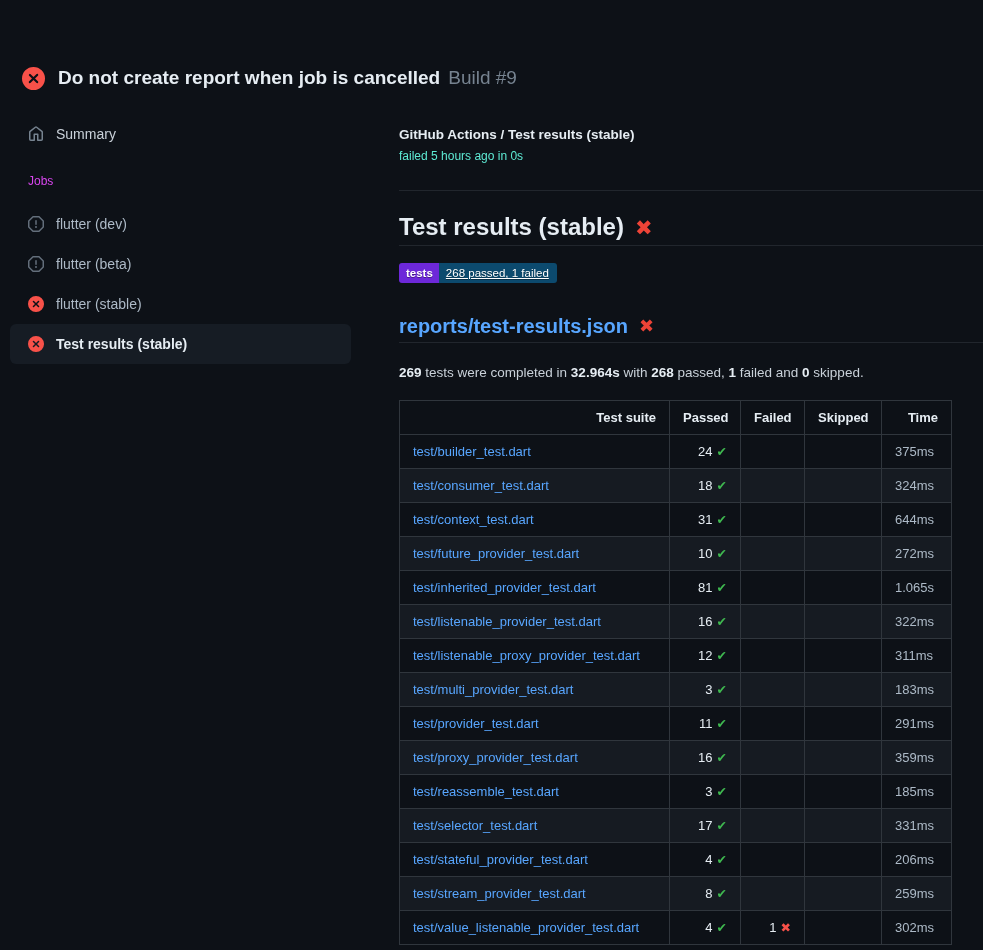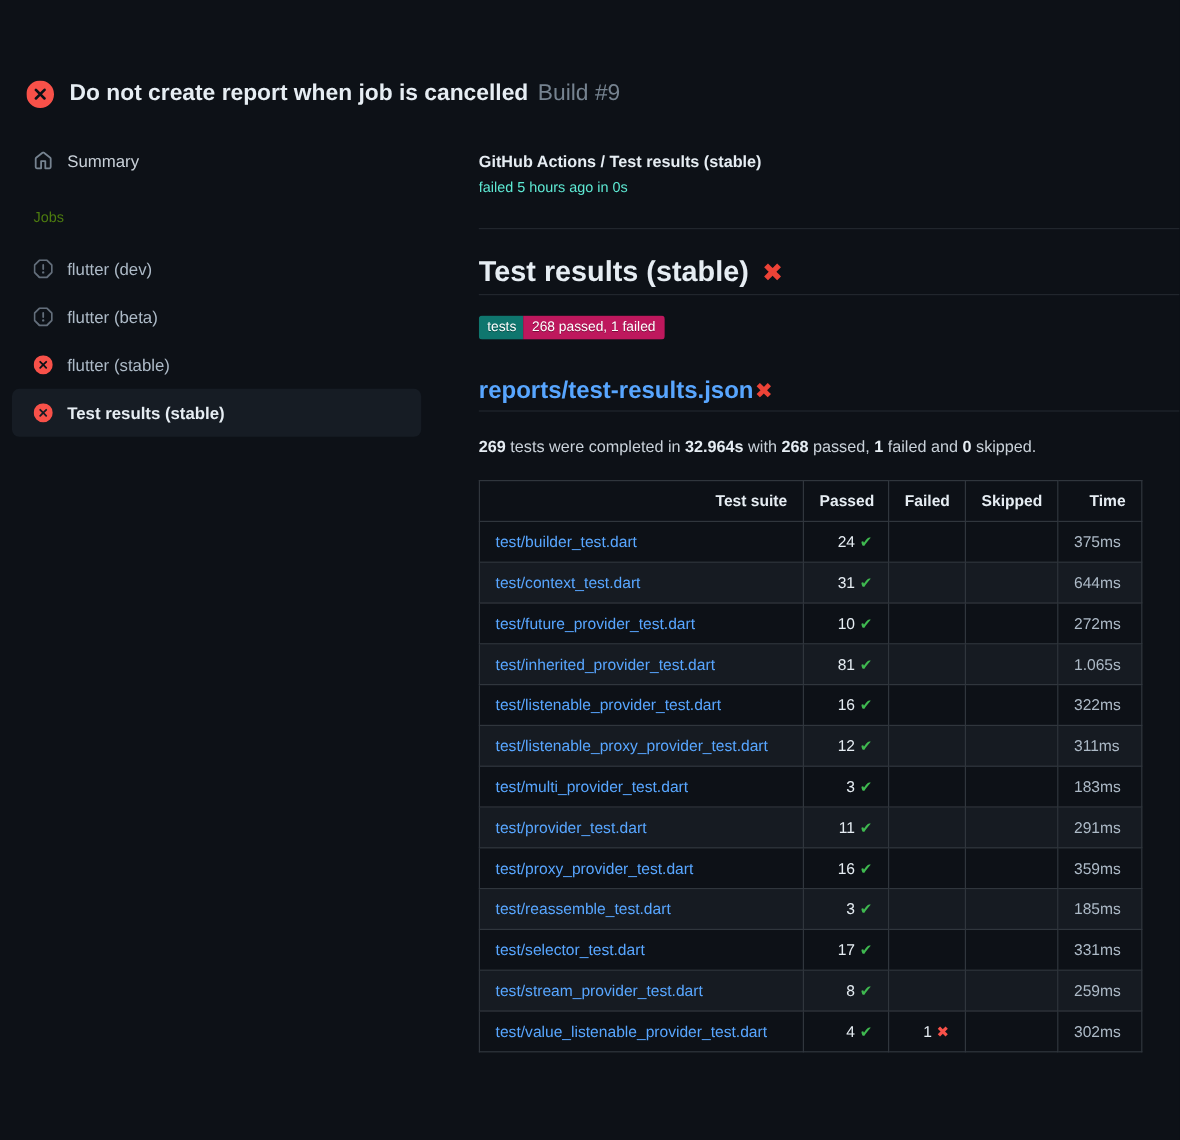--- a/index.html
+++ b/index.html
@@ -29,21 +29,21 @@
   .side-row {
     display: flex; align-items: center;
     margin-left: 10px; width: 341px;
     border-radius: 6px; padding: 0 0 0 18px;
     cursor: pointer;
   }
   .side-row .ico { margin-right: 12px; flex: 0 0 auto; }
   .side-summary { height: 36px; margin-top: 18px; font-size: 14px; color: #c9d1d9; }
   .jobs-heading {
     margin: 22px 0 0 28px; height: 14px;
-    font-size: 12px; color: #4d7c0f;
+    font-size: 12px; color: #d946ef;
   }
   #job-list { margin-top: 16px; }
   .side-row.job { height: 40px; font-size: 14px; color: #adbac7; }
   .side-row.job.selected { background: #161c24; color: #e6edf3; font-weight: 700; }
   .side-label { white-space: nowrap; }
 
   
   .ico { display: inline-flex; align-items: center; justify-content: center; }
   .ico svg { display: block; }
 
@@ -61,25 +61,25 @@
   .x-mark { color: #ed4337; font-weight: 400; line-height: 1; }
   .x-mark.lg { font-size: 21px; }
   .x-mark.md { font-size: 18px; }
 
   .badge {
     display: inline-flex; margin-top: 17px;
     font-size: 11.5px; line-height: 14px; color: #ffffff;
     text-shadow: 0 1px 0 rgba(0,0,0,.35);
     border-radius: 3px; overflow: hidden;
   }
-  .badge .bl { background: #0f766e; padding: 3px 6px 3px 7px; }
-  .badge .br { background: #be185d; padding: 3px 8px 3px 7px; }
+  .badge .bl { background: #6d28d9; padding: 3px 6px 3px 7px; font-weight: bold; }
+  .badge .br { background: #0c4a6e; padding: 3px 8px 3px 7px; text-decoration: underline; }
 
   .h2-row {
-    display: flex; align-items: center; gap: 1px;
+    display: flex; align-items: center; gap: 11px;
     margin-top: 30px; padding-bottom: 3px;
     border-bottom: 1px solid #21262d;
   }
   .h2-row a {
     font-size: 20px; font-weight: 700; line-height: 26px;
     color: #58a6ff; text-decoration: none; cursor: pointer;
   }
 
   .summary-line { margin-top: 21px; font-size: 13.5px; line-height: 17px; color: #c9d1d9; }
   .summary-line .b { font-weight: 700; color: #e6edf3; }
@@ -196,20 +196,27 @@
           </thead>
         <tbody id="table-body">
             <tr>
               <td><a>test/builder_test.dart</a></td>
               <td class="num"><span>24</span><span class="mark check">✔</span></td>
               <td class="num"></td>
               <td class="num"></td>
               <td class="time">375ms</td>
             </tr>
             <tr>
+              <td><a>test/consumer_test.dart</a></td>
+              <td class="num"><span>18</span><span class="mark check">✔</span></td>
+              <td class="num"></td>
+              <td class="num"></td>
+              <td class="time">324ms</td>
+            </tr>
+            <tr>
               <td><a>test/context_test.dart</a></td>
               <td class="num"><span>31</span><span class="mark check">✔</span></td>
               <td class="num"></td>
               <td class="num"></td>
               <td class="time">644ms</td>
             </tr>
             <tr>
               <td><a>test/future_provider_test.dart</a></td>
               <td class="num"><span>10</span><span class="mark check">✔</span></td>
               <td class="num"></td>
@@ -264,20 +271,27 @@
               <td class="num"></td>
               <td class="num"></td>
               <td class="time">185ms</td>
             </tr>
             <tr>
               <td><a>test/selector_test.dart</a></td>
               <td class="num"><span>17</span><span class="mark check">✔</span></td>
               <td class="num"></td>
               <td class="num"></td>
               <td class="time">331ms</td>
+            </tr>
+            <tr>
+              <td><a>test/stateful_provider_test.dart</a></td>
+              <td class="num"><span>4</span><span class="mark check">✔</span></td>
+              <td class="num"></td>
+              <td class="num"></td>
+              <td class="time">206ms</td>
             </tr>
             <tr>
               <td><a>test/stream_provider_test.dart</a></td>
               <td class="num"><span>8</span><span class="mark check">✔</span></td>
               <td class="num"></td>
               <td class="num"></td>
               <td class="time">259ms</td>
             </tr>
             <tr>
               <td><a>test/value_listenable_provider_test.dart</a></td>

